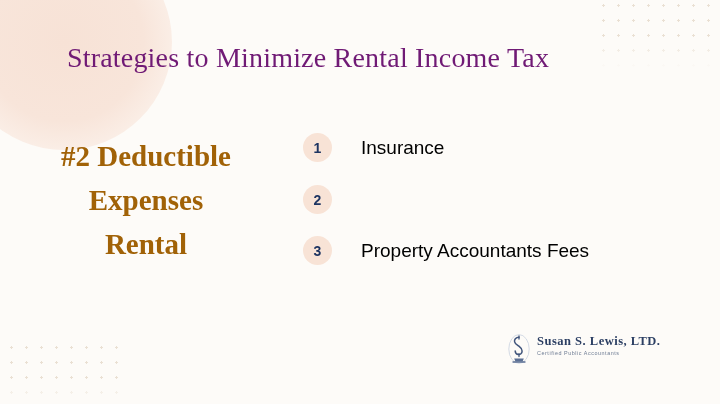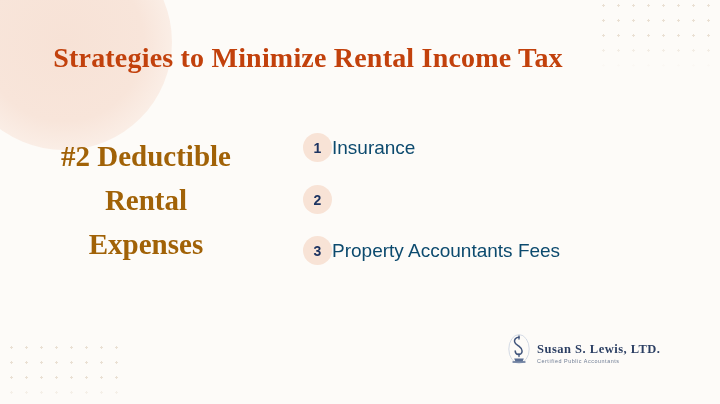--- a/index.html
+++ b/index.html
@@ -61,24 +61,24 @@
   }
 
   
   .slide-title {
     position: absolute;
     left: 0;
     top: 42px;
     width: 616px;
     text-align: center;
     font-family: "Liberation Serif", serif;
-    font-weight: bold;
+    font-weight: normal;
     font-size: 28px;
     letter-spacing: .2px;
-    color: #c2410c;
+    color: #701a75;
     white-space: nowrap;
   }
 
   
   .left-heading {
     position: absolute;
     left: 12px;
     top: 134px;
     width: 268px;
     text-align: center;
@@ -110,34 +110,35 @@
     color: #1d3461;
     font-family: "Liberation Sans", sans-serif;
     font-weight: bold;
     font-size: 14px;
     display: flex;
     align-items: center;
     justify-content: center;
     margin-top: 0px;
   }
   .item-text {
+    margin-left: 29px;
     font-family: "Liberation Sans", sans-serif;
     font-size: 19px;
     line-height: 1.58;
-    color: #0c4a6e;
+    color: #000000;
     max-width: 250px;
   }
 
   
   .logo {
     position: absolute;
     left: 508px;
     top: 334px;
     display: flex;
-    align-items: flex-end;
+    align-items: flex-start;
   }
   .logo-mark {
     width: 22px;
     height: 30px;
     flex: 0 0 auto;
   }
   .logo-text {
     margin-left: 7px;
     line-height: 1.12;
   }
@@ -164,22 +165,22 @@
 <div id="slide">
 
   <div class="peach-blob"></div>
   <div class="dot-grid top-right"></div>
   <div class="dot-grid bottom-left"></div>
 
   <div class="slide-title">Strategies to Minimize Rental Income Tax</div>
 
   <div class="left-heading">
     <div>#2 Deductible</div>
+    <div>Expenses</div>
     <div>Rental</div>
-    <div>Expenses</div>
   </div>
 
   <div class="list">
 
     <div class="list-item">
       <div class="badge">1</div>
       <div class="item-text">Insurance</div>
     </div>
 
     <div class="list-item">

